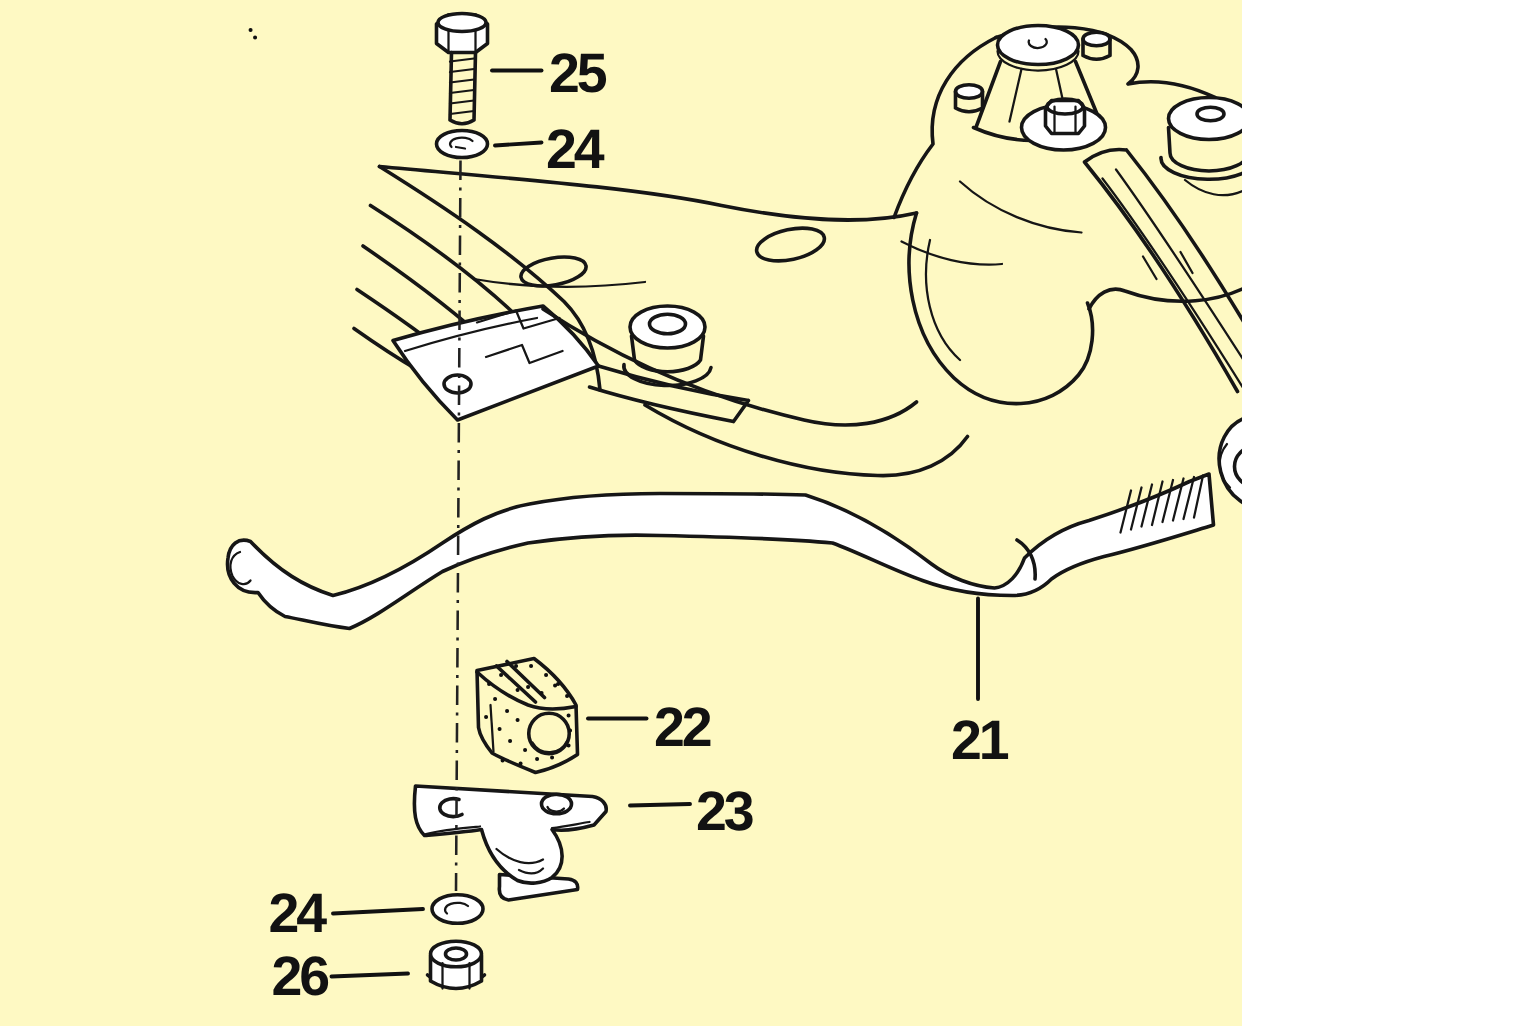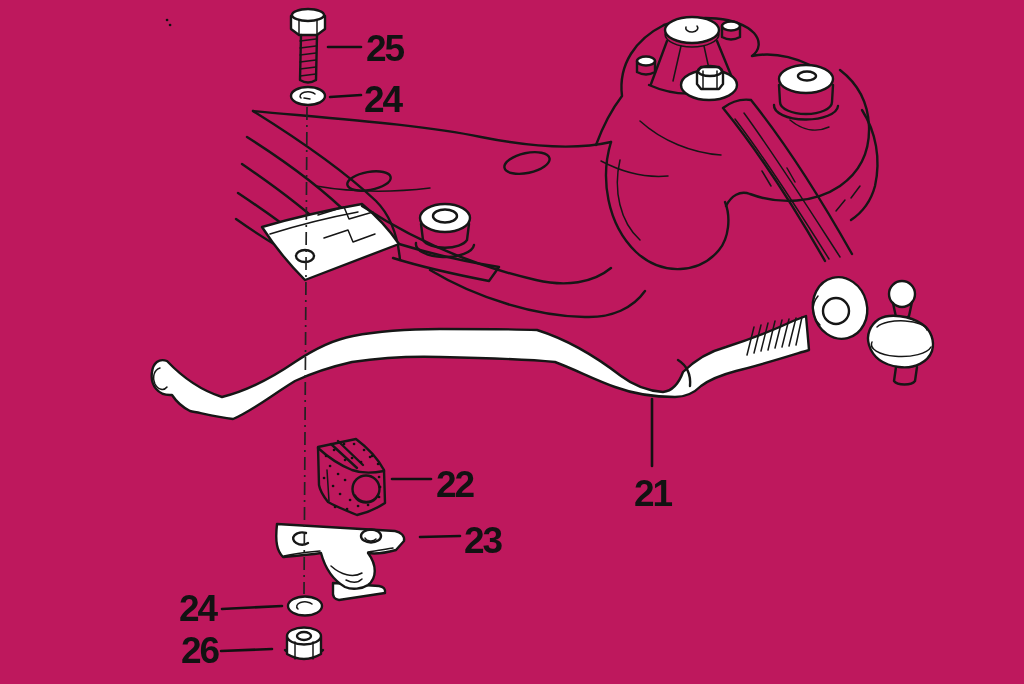--- a/index.html
+++ b/index.html
@@ -1,16 +1,16 @@
 <!DOCTYPE html>
 <html><head>
 <meta charset="utf-8">
 <style>
   html,body{margin:0;padding:0;background:#ffffff;}
-  .stage{position:relative;width:1024px;height:684px;background:#be185d;overflow:hidden;}
+  .stage{position:relative;width:828px;height:684px;background:#fef9c3;overflow:hidden;}
   svg{display:block;}
   .ln{fill:none;stroke:#161616;stroke-width:2.4;stroke-linecap:round;stroke-linejoin:round;}
   .lnw{fill:#ffffff;stroke:#161616;stroke-width:2.4;stroke-linecap:round;stroke-linejoin:round;}
   .thin{fill:none;stroke:#161616;stroke-width:1.5;stroke-linecap:round;stroke-linejoin:round;}
   .leader{fill:none;stroke:#111111;stroke-width:2.6;stroke-linecap:round;}
   .cline{fill:none;stroke:#222222;stroke-width:1.7;stroke-dasharray:13 5 2 5;}
   .dots{fill:none;stroke:#101010;stroke-width:2.6;stroke-linecap:round;}
   .callout{font:700 37px "Liberation Sans","DejaVu Sans",sans-serif;letter-spacing:-2px;fill:#121212;}
 </style>
 </head>

